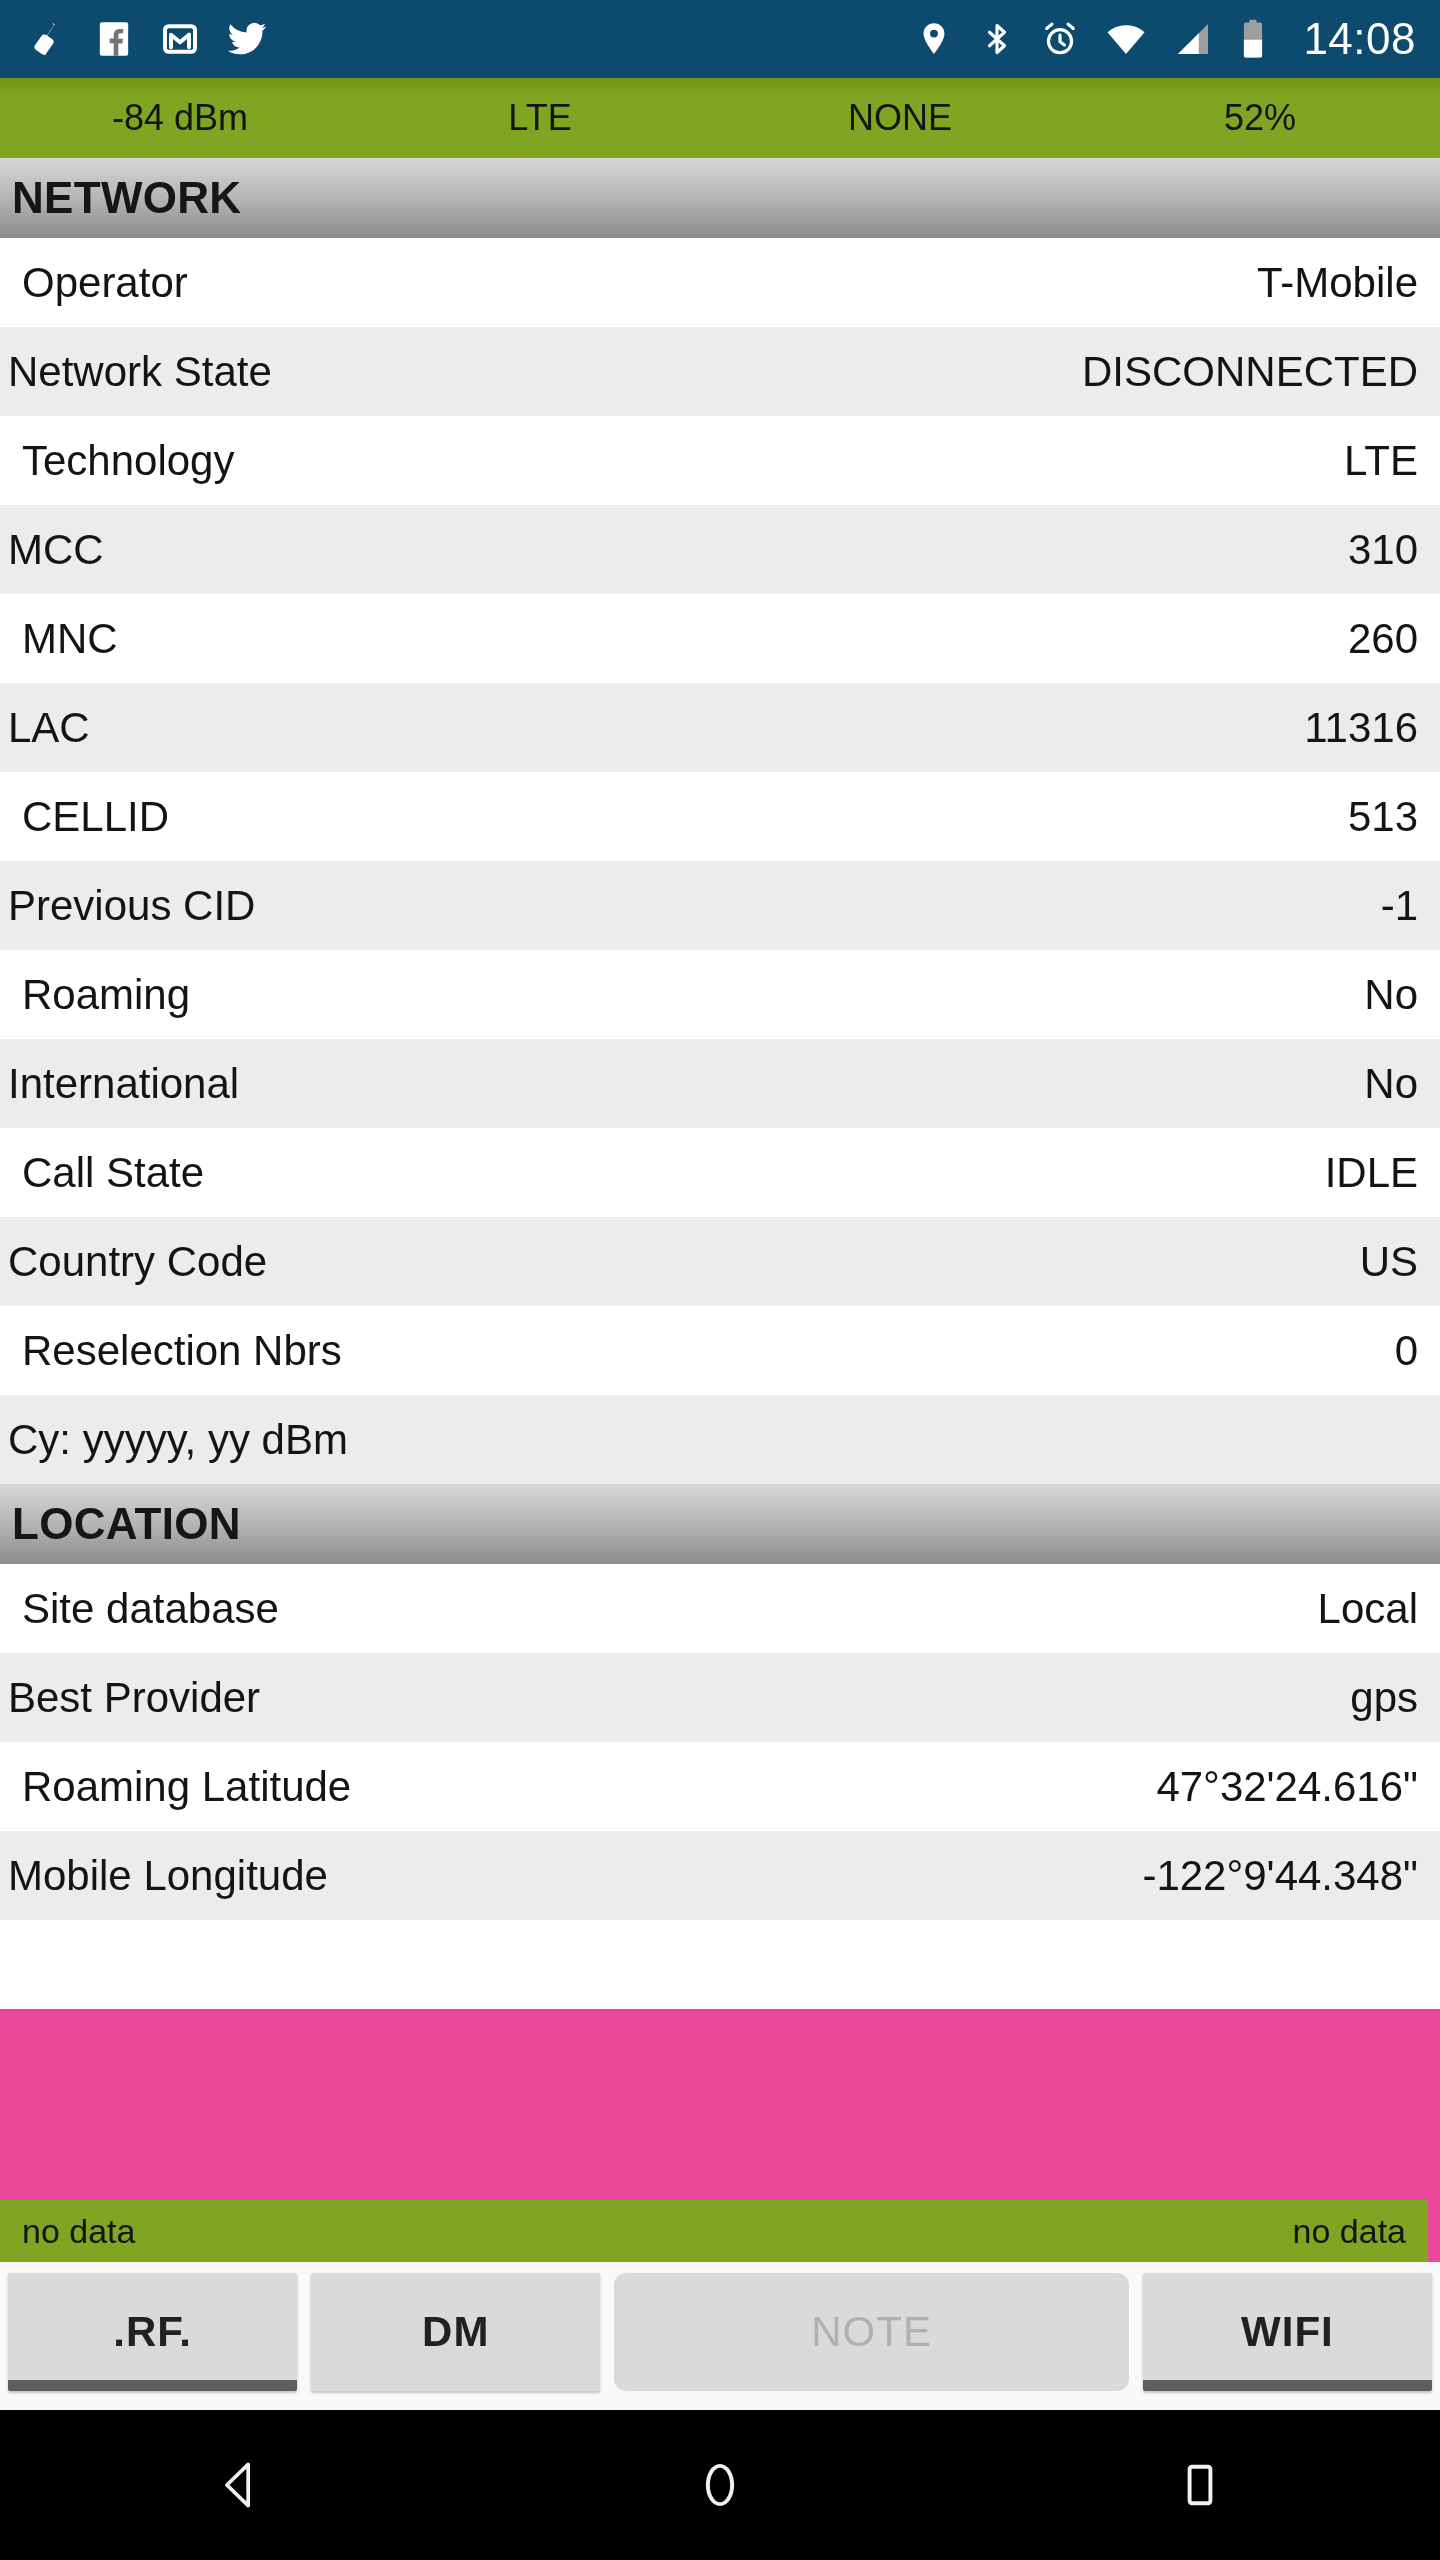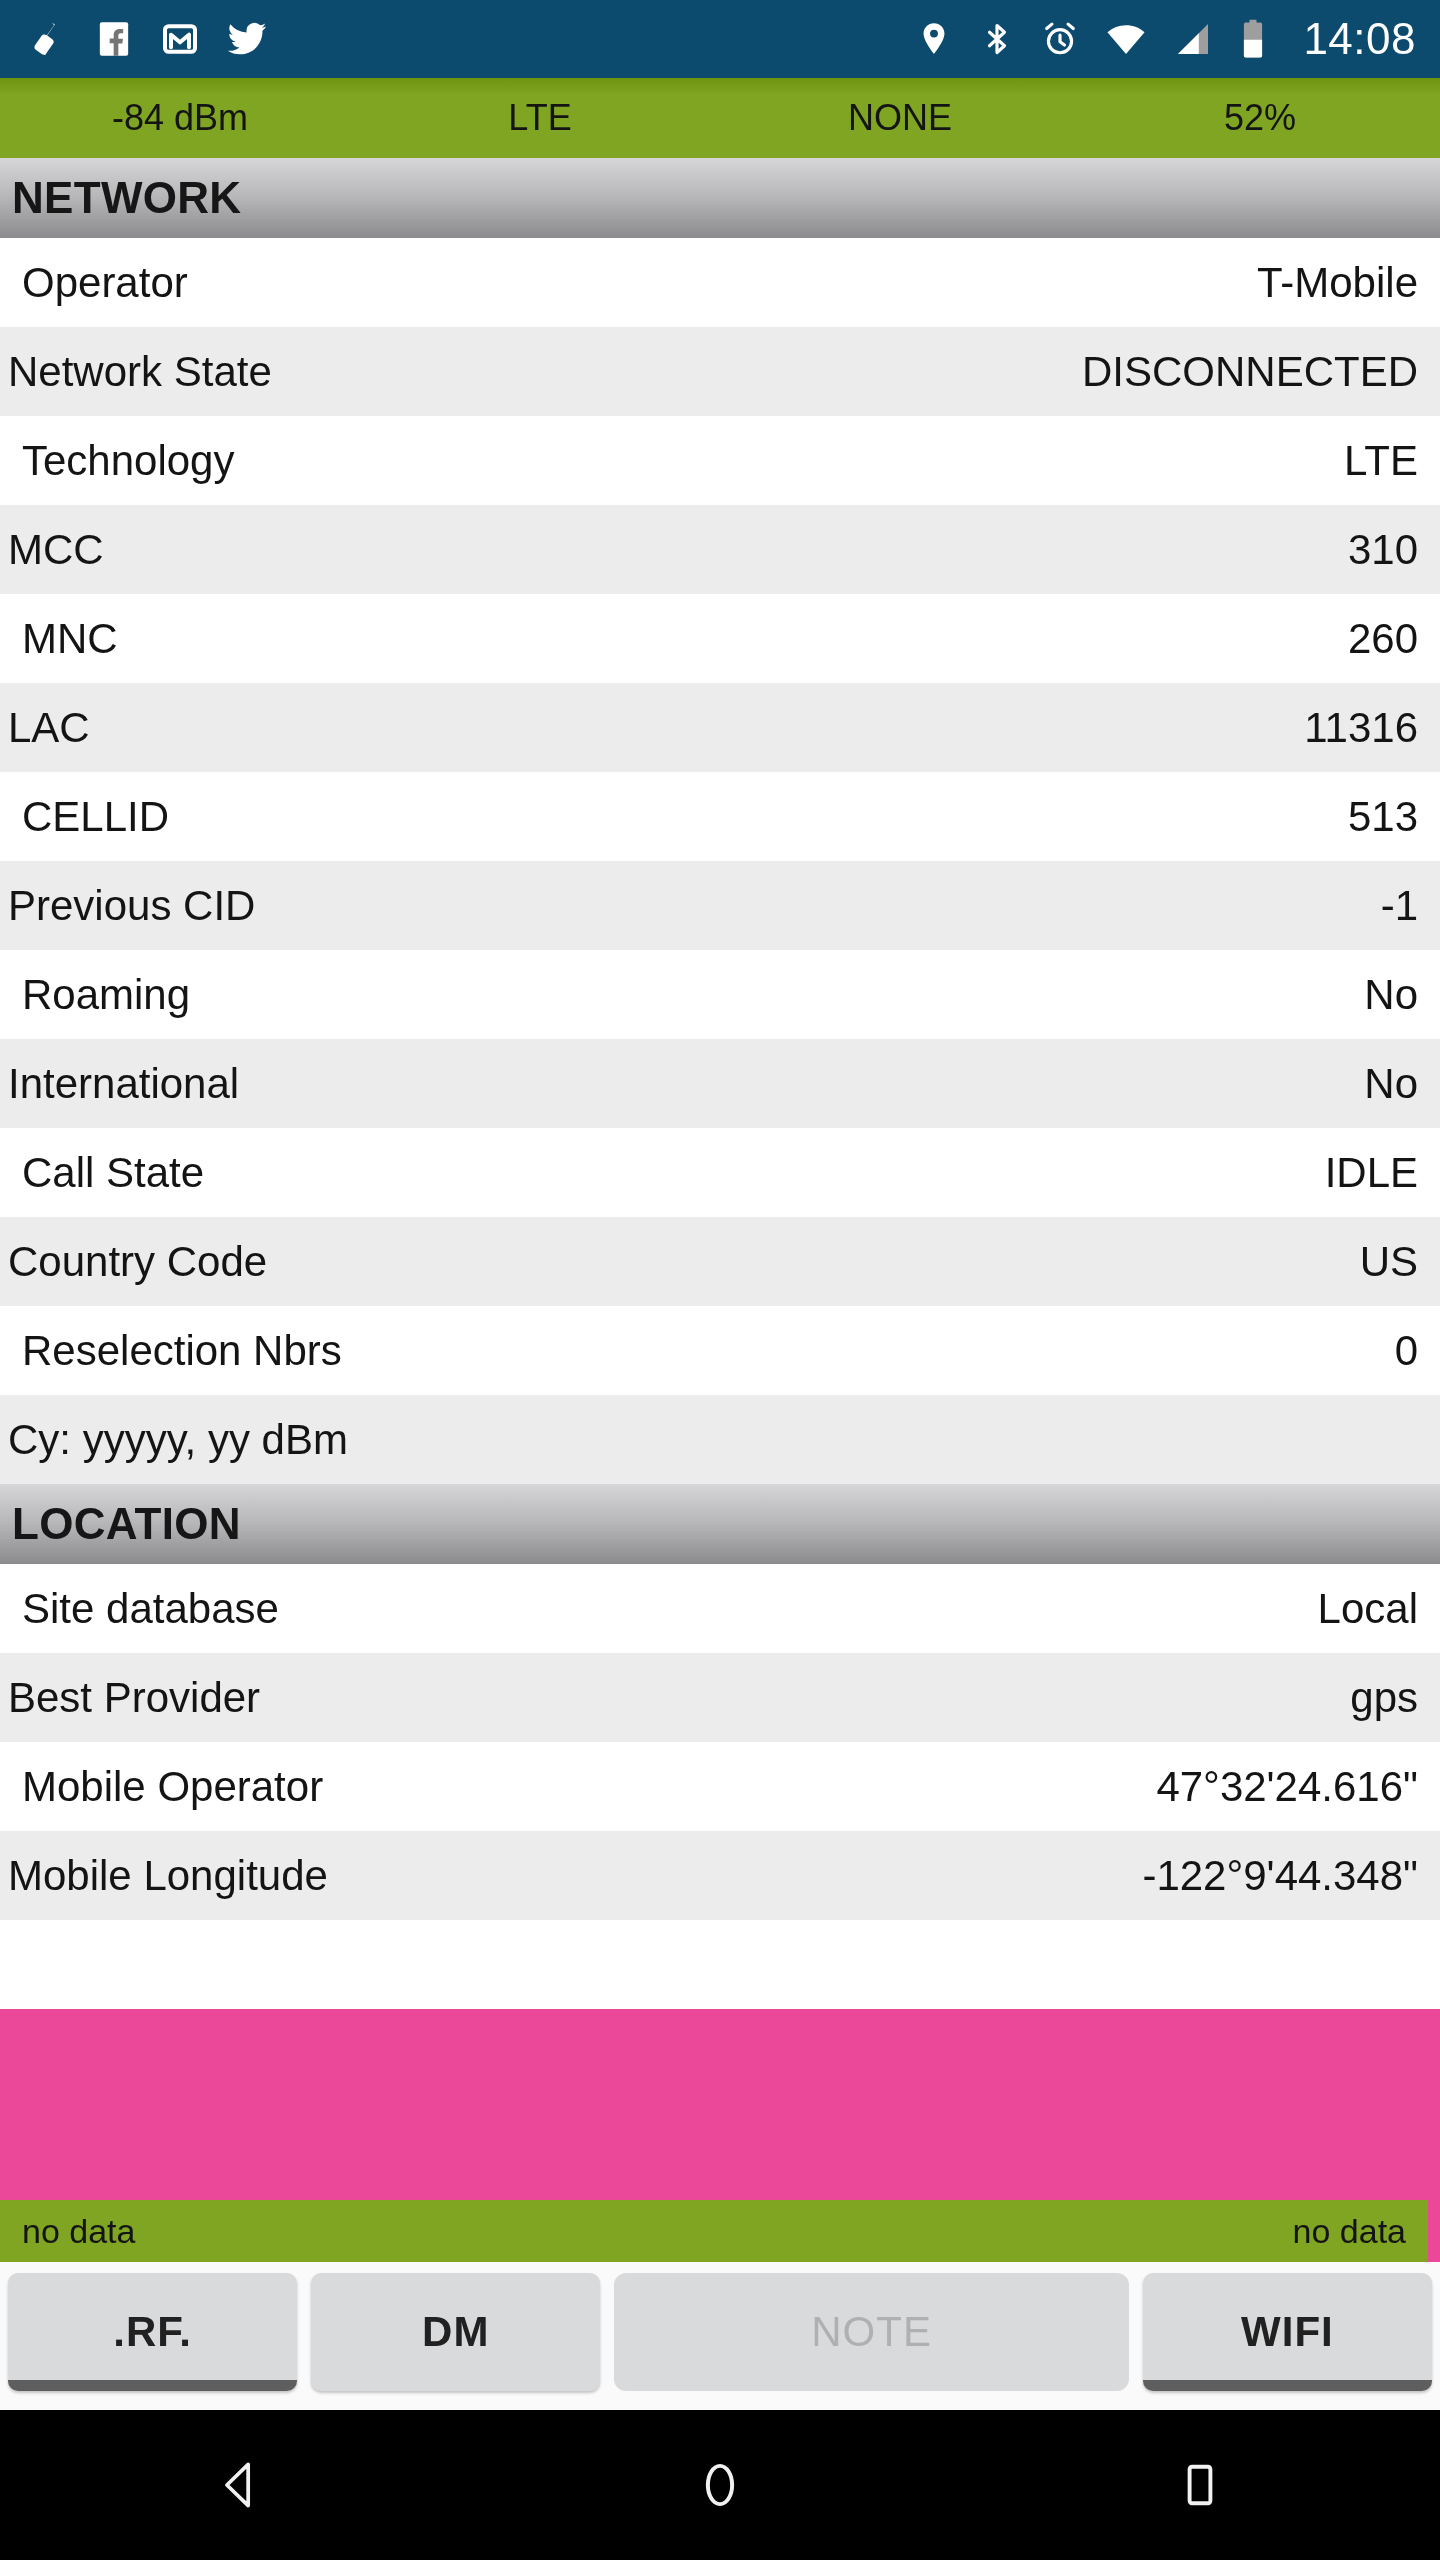--- a/index.html
+++ b/index.html
@@ -164,21 +164,21 @@
     display: flex;
     align-items: center;
     gap: 14px;
     padding: 10px 8px 18px 8px;
     flex: 0 0 auto;
   }
   .tab {
     position: relative;
     height: 118px;
     background: #d9dadb;
-    border-radius: 10px;
+    border-radius: 2px;
     display: flex;
     align-items: center;
     justify-content: center;
     box-shadow: 0 2px 3px rgba(0,0,0,0.22);
     cursor: pointer;
     overflow: hidden;
   }
   .tab.t-rf  { flex: 1.18 1 0; }
   .tab.t-dm  { flex: 1.18 1 0; }
   .tab.t-note{ flex: 2.10 1 0; border-radius: 12px; box-shadow: none; }
@@ -345,21 +345,21 @@
 
     <div class="row">
       <span class="k">Site database</span>
       <span class="v">Local</span>
     </div>
     <div class="row alt">
       <span class="k">Best Provider</span>
       <span class="v">gps</span>
     </div>
     <div class="row">
-      <span class="k">Mobile Operator</span>
+      <span class="k">Roaming Latitude</span>
       <span class="v">47°32'24.616"</span>
     </div>
     <div class="row alt">
       <span class="k">Mobile Longitude</span>
       <span class="v">-122°9'44.348"</span>
     </div>
     <div class="row">
       <span class="k"></span>
       <span class="v"></span>
     </div>

